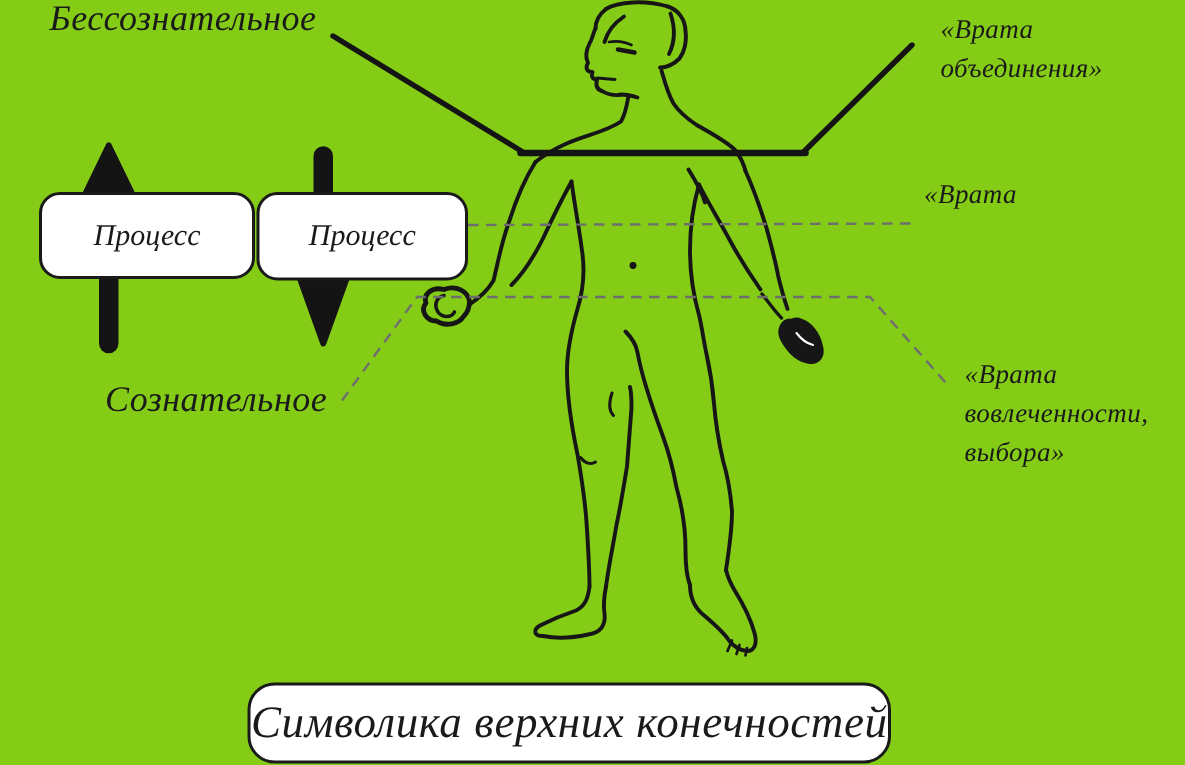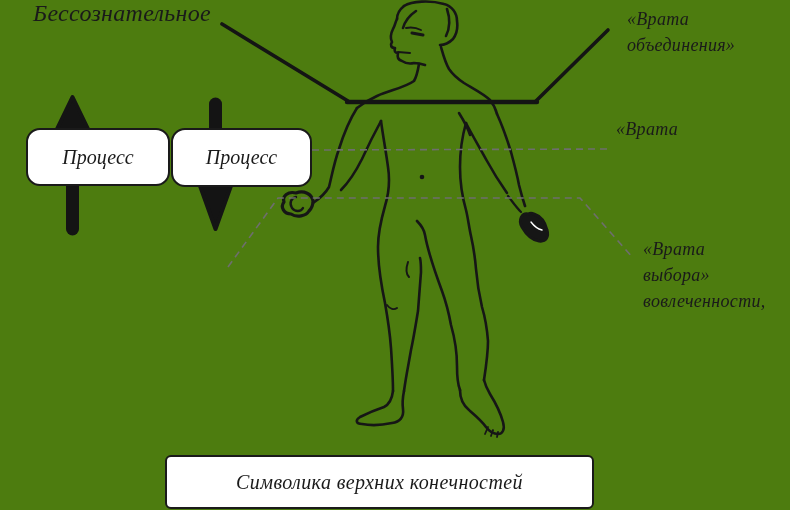--- a/index.html
+++ b/index.html
@@ -1,34 +1,34 @@
 <!DOCTYPE html>
 <html><head>
 <meta charset="utf-8">
 <style>
   html,body{margin:0;padding:0;background:#fff;}
   .canvas{
-    position:relative;width:790px;height:510px;background:#4d7c0f;
+    position:relative;width:790px;height:510px;background:#84cc16;
     font-family:"Liberation Serif","DejaVu Serif",serif;
     color:#1a1a1a;overflow:hidden;
   }
   .layer-svg{position:absolute;left:0;top:0;z-index:1;}
   .lbl{position:absolute;z-index:3;font-style:italic;white-space:nowrap;letter-spacing:.3px;}
   .lbl-big{font-size:24px;}
   .gate{font-size:18px;line-height:26px;}
   .pbox{
     position:absolute;z-index:2;background:#ffffff;border:2px solid #1a1a1a;
     border-radius:14px;display:flex;flex-direction:column;align-items:center;
     justify-content:center;text-align:center;font-style:italic;font-size:20px;line-height:23px;margin-left:23px;
   }
   .caption-box{
     position:absolute;z-index:2;left:165px;top:455px;width:425px;height:50px;
-    border:2px solid #1a1a1a;border-radius:6px;background:#fff;
+    border:2px solid #1a1a1a;border-radius:18px;background:#fff;
     display:flex;align-items:center;justify-content:center;
-    font-style:italic;font-size:20px;letter-spacing:.4px;
+    font-style:italic;font-size:30px;letter-spacing:.4px;
   }
 </style>
 </head>
 <body>
 
 <div class="canvas">
 
   <svg class="layer-svg" width="790" height="510" viewBox="0 0 790 510">
 
     <g fill="#141414" stroke="#141414">
@@ -96,34 +96,35 @@
     </g>
 
     <g stroke="#6e6e6e" fill="none" stroke-width="1.6" stroke-dasharray="7 5">
       <path d="M312 150 L608 149"></path>
       <path d="M228 267 L278 198 L580 198 L633 258"></path>
     </g>
   </svg>
 
   <div class="lbl lbl-big" style="left:33px;top:0px;">Бессознательное</div>
 
+  <div class="lbl lbl-big" style="left:70px;top:254px;">Сознательное</div>
 
   <div class="lbl gate" style="left:627px;top:6px;">
     <div>«Врата</div>
     <div>объединения»</div>
   </div>
 
   <div class="lbl gate" style="left:616px;top:116px;">
     <div>«Врата</div>
   </div>
 
   <div class="lbl gate" style="left:643px;top:236px;">
     <div>«Врата</div>
+    <div>вовлеченности,</div>
     <div>выбора»</div>
-    <div>вовлеченности,</div>
   </div>
 
   <div class="pbox" style="left:3px;top:128px;width:140px;height:54px;">
     <div>Процесс</div>
   </div>
 
   <div class="pbox" style="left:148px;top:128px;width:137px;height:55px;">
     <div>Процесс</div>
   </div>
 

